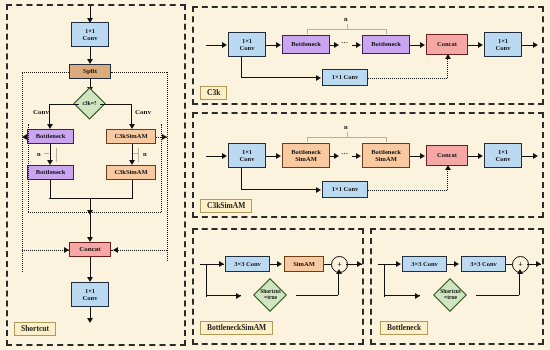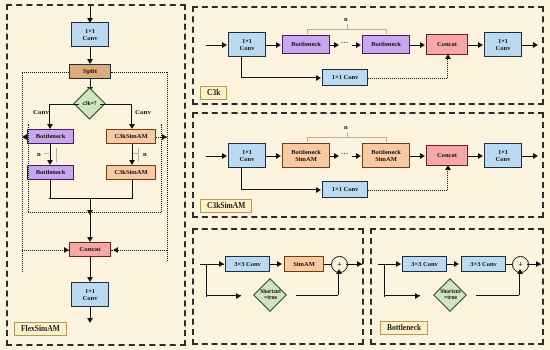--- a/index.html
+++ b/index.html
@@ -155,21 +155,21 @@
 
   <div class="ln lnv" style="left:89.5px;top:257px;height:22px;"></div>
   <div class="arrow ar-d" style="left:87px;top:277px;"></div>
 
   <div class="box b-conv" style="left:71px;top:282px;width:38px;height:25px;font-size:6.5px;">1×1
 Conv</div>
 
   <div class="ln lnv" style="left:89.5px;top:307px;height:13px;"></div>
   <div class="arrow ar-d" style="left:87px;top:318px;"></div>
 
-  <div class="panel-label" style="left:14px;top:322px;">FlexSimAM</div>
+  <div class="panel-label" style="left:14px;top:322px;">Shortcut</div>
 
   <div class="panel" style="left:192px;top:6px;width:352px;height:99px;"></div>
 
   <div class="ln lnh" style="left:206px;top:44.5px;width:18px;"></div>
   <div class="arrow ar-r" style="left:222px;top:41.5px;"></div>
 
   <div class="box b-conv" style="left:228px;top:32px;width:38px;height:25px;font-size:6.5px;">1×1
 Conv</div>
 
   <div class="ln lnh" style="left:266px;top:44.5px;width:12px;"></div>
@@ -288,20 +288,21 @@
   <div class="ln lnv" style="left:206px;top:263.5px;height:33px;"></div>
   <div class="ln lnh" style="left:206px;top:295px;width:35px;"></div>
   <div class="arrow ar-r" style="left:236px;top:292.5px;"></div>
   <div class="diamond" style="left:258px;top:283px;width:24px;height:24px;"></div>
   <div class="lbl" style="left:254px;top:288px;font-size:5.5px;text-align:center;width:33px;white-space:pre-line;line-height:1.1;">Shortcut
 =true</div>
   <div class="ln lnh" style="left:296px;top:295px;width:42px;"></div>
   <div class="ln lnv" style="left:338px;top:272px;height:23px;"></div>
   <div class="arrow ar-u" style="left:335.5px;top:269px;"></div>
 
+  <div class="panel-label" style="left:200px;top:321px;">BottleneckSimAM</div>
 
   <div class="panel" style="left:370px;top:228px;width:174px;height:117px;"></div>
 
   <div class="ln lnh" style="left:378px;top:263.5px;width:22px;"></div>
   <div class="arrow ar-r" style="left:396px;top:260.5px;"></div>
 
   <div class="box b-conv" style="left:402px;top:256px;width:45px;height:16px;font-size:6.5px;">3×3 Conv</div>
 
   <div class="ln lnh" style="left:447px;top:263.5px;width:9px;"></div>
   <div class="arrow ar-r" style="left:454px;top:260.5px;"></div>

